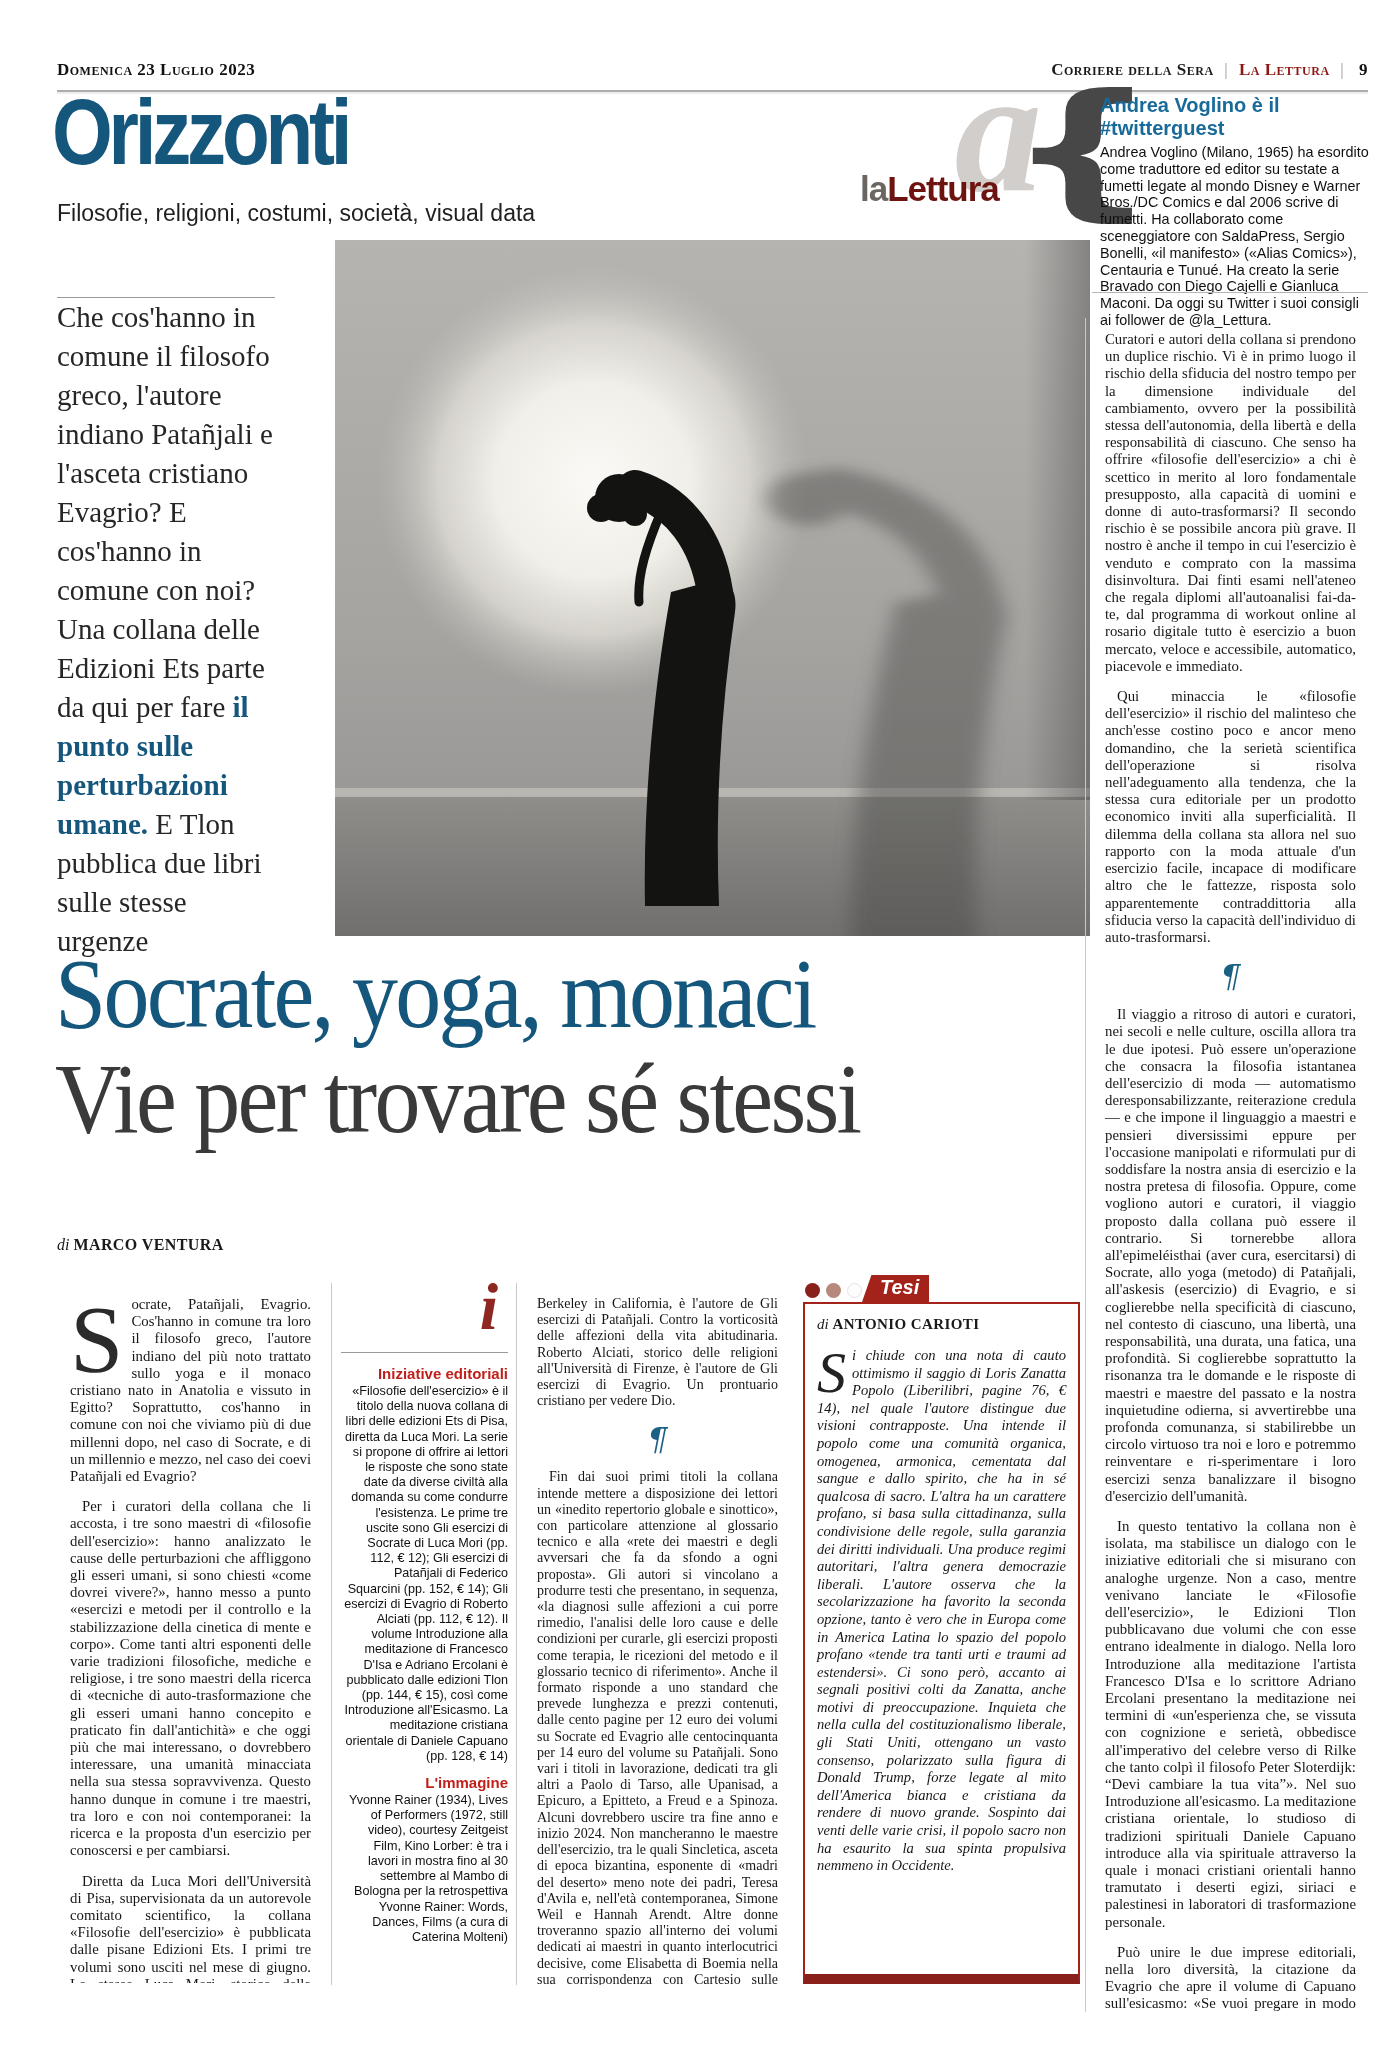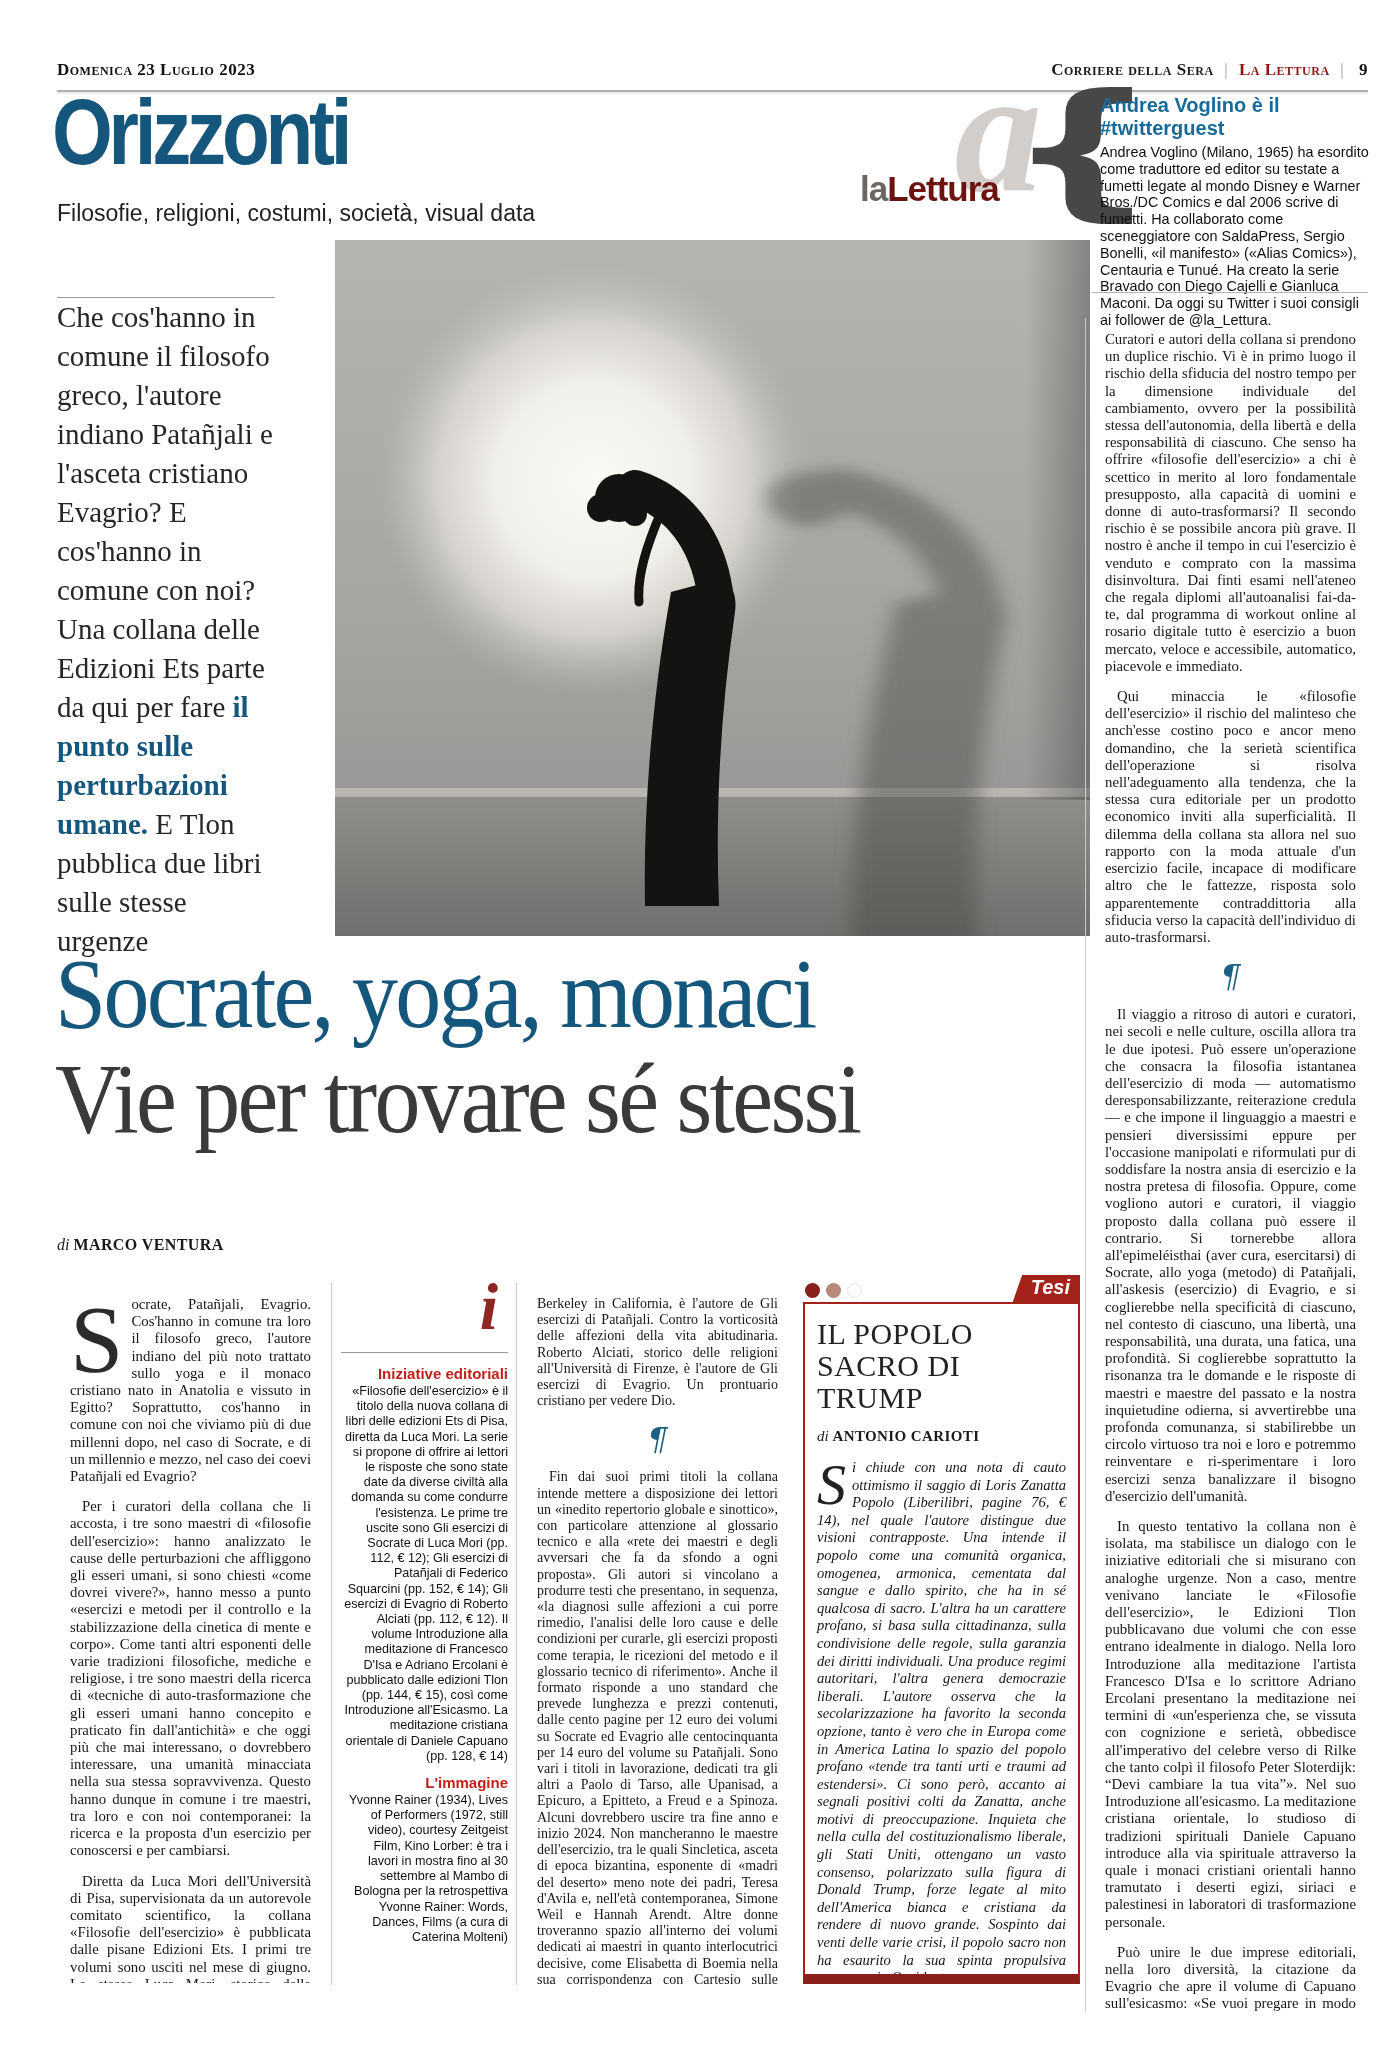--- a/index.html
+++ b/index.html
@@ -86,21 +86,21 @@
   .info-i{text-align:right;padding-right:10px;font-style:italic;font-weight:bold;
           font-size:66px;line-height:70px;color:#8E2721;}
   .col2-rule{border-top:1px solid #9a9a9a;margin:10px 0 12px 0;}
   .side-title{font-family:"Liberation Sans",sans-serif;font-weight:bold;font-size:15px;
               color:#C01F1A;text-align:right;margin:0 0 2px 0;}
   .side-text{font-family:"Liberation Sans",sans-serif;font-size:12.6px;line-height:15.2px;
              text-align:right;color:#101010;margin:0 0 10px 0;}
 
   
   .tesi{position:absolute;left:803px;top:1276px;width:277px;}
-  .tesi-head{display:flex;justify-content:space-between;align-items:flex-end;height:26px;}
+  .tesi-head{display:flex;align-items:flex-end;height:26px;}
   .tesi-dots{display:flex;gap:6px;padding:0 0 4px 2px;}
   .dot{width:15px;height:15px;border-radius:50%;}
   .dot1{background:#8A201A;}
   .dot2{background:#B5897C;}
   .dot3{background:#fdfdfd;border:1px solid #e3e3e3;box-sizing:border-box;}
   .tesi-tab{background:#A3231A;color:#fff;font-family:"Liberation Sans",sans-serif;
             font-weight:bold;font-style:italic;font-size:20px;line-height:20px;
             padding:2px 10px 5px 18px;clip-path:polygon(14% 0,100% 0,100% 100%,0 100%);}
   .tesi-body{border:2px solid #A3231A;border-bottom:10px solid #8A201A;
              padding:12px 12px 10px 12px;height:648px;overflow:hidden;box-sizing:content-box;}
@@ -228,21 +228,20 @@
   <div class="tesi">
     <div class="tesi-head">
       <div class="tesi-dots">
         <div class="dot dot1"></div>
         <div class="dot dot2"></div>
         <div class="dot dot3"></div>
       </div>
       <div class="tesi-tab">Tesi</div>
     </div>
     <div class="tesi-body">
-      <div class="tesi-title">IL POPOLO SACRO DI TRUMP</div>
       <div class="tesi-byline">
         <span class="by-prefix">di</span>
         <span class="by-name">ANTONIO CARIOTI</span>
       </div>
       <div class="tesi-text"><span class="tesi-drop">S</span><span>i chiude con una nota di cauto ottimismo il saggio di Loris Zanatta Popolo (Liberilibri, pagine 76, € 14), nel quale l'autore distingue due visioni contrapposte. Una intende il popolo come una comunità organica, omogenea, armonica, cementata dal sangue e dallo spirito, che ha in sé qualcosa di sacro. L'altra ha un carattere profano, si basa sulla cittadinanza, sulla condivisione delle regole, sulla garanzia dei diritti individuali. Una produce regimi autoritari, l'altra genera democrazie liberali. L'autore osserva che la secolarizzazione ha favorito la seconda opzione, tanto è vero che in Europa come in America Latina lo spazio del popolo profano «tende tra tanti urti e traumi ad estendersi». Ci sono però, accanto ai segnali positivi colti da Zanatta, anche motivi di preoccupazione. Inquieta che nella culla del costituzionalismo liberale, gli Stati Uniti, ottengano un vasto consenso, polarizzato sulla figura di Donald Trump, forze legate al mito dell'America bianca e cristiana da rendere di nuovo grande. Sospinto dai venti delle varie crisi, il popolo sacro non ha esaurito la sua spinta propulsiva nemmeno in Occidente.</span></div>
 
     </div>
   </div>
 
   <div class="vdiv vdiv3"></div>

